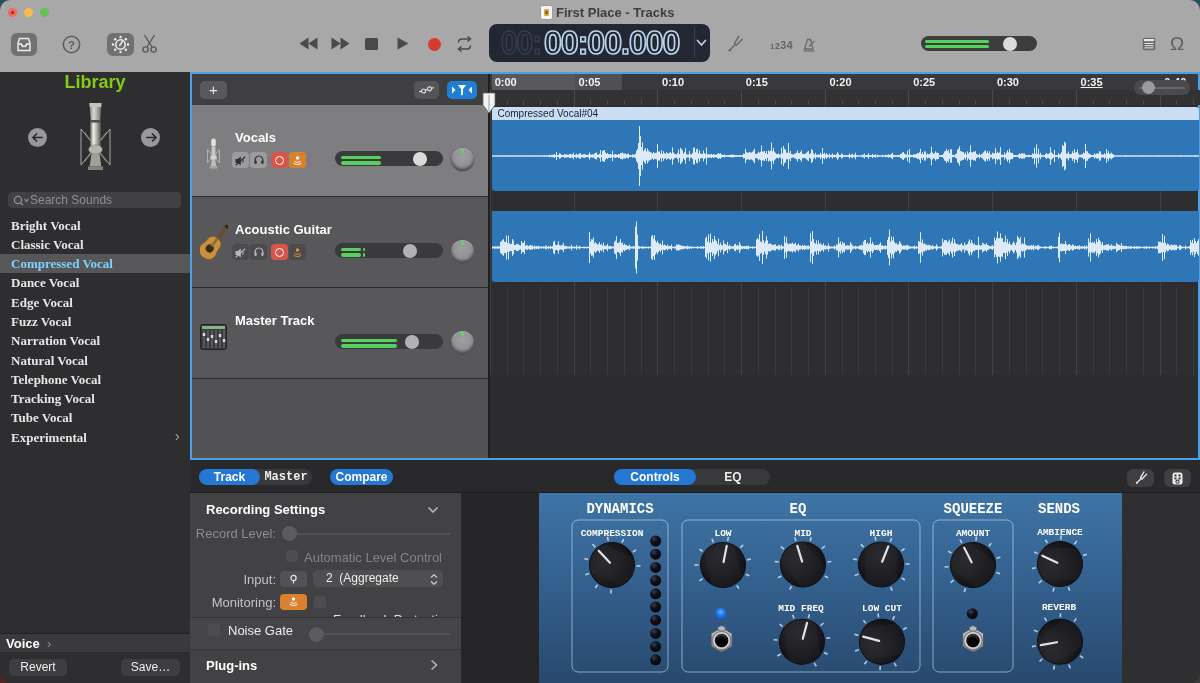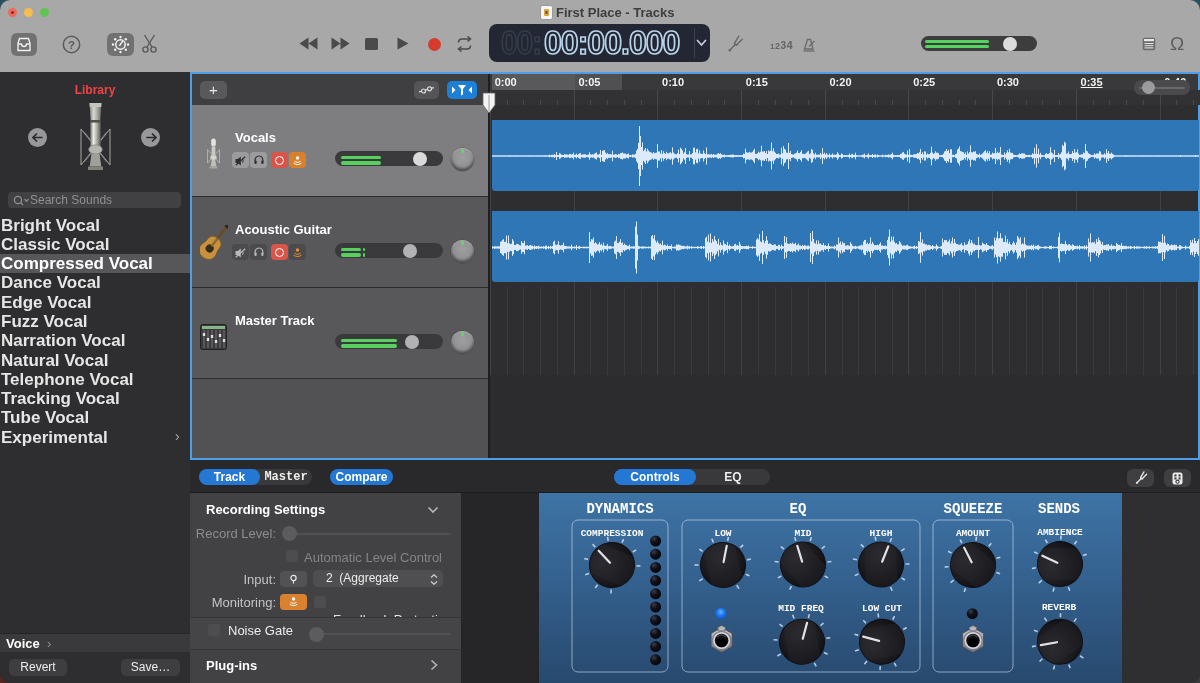--- a/index.html
+++ b/index.html
@@ -13,26 +13,26 @@
 .tl { position:absolute; top:8px; width:9px; height:9px; border-radius:50%; }
 #title { position:absolute; top:5px; left:556px; font-size:13px; font-weight:bold; color:#3e3e3e; }
 .tbtn { position:absolute; border-radius:6px; background:#717171; }
 
 #lcd { position:absolute; left:489px; top:24px; width:221px; height:38px; background:#222733; border-radius:8px; }
 #lcd .dim { position:absolute; left:12px; top:2px; font-size:33px; line-height:34px; font-weight:bold; color:transparent; -webkit-text-stroke:1.6px #353c4a; letter-spacing:-1px; transform:scaleX(0.9); transform-origin:left; }
 #lcd .lit { position:absolute; left:55px; top:2px; font-size:33px; line-height:34px; font-weight:bold; color:transparent; -webkit-text-stroke:1.7px #b9d3e9; letter-spacing:-1px; transform:scaleX(0.97); transform-origin:left; }
 #lcd .sep { position:absolute; right:15px; top:4px; width:1px; height:30px; background:#3a404d; }
 
 #lib { position:absolute; left:0; top:72px; width:190px; height:611px; background:#2e2e30; color:#e3e3e4; }
-#lib h1 { font-size:12px; font-weight:bold; color:#ef4444; text-align:center; padding-top:11px; }
+#lib h1 { font-size:18px; font-weight:bold; color:#84cc16; text-align:center; }
 .navc { position:absolute; width:19px; height:19px; border-radius:50%; background:#98989a; color:#28282a; text-align:center; font-size:14px; line-height:18px; font-weight:bold; }
 #search { position:absolute; left:8px; top:120px; width:173px; height:16px; background:#414143; border-radius:4px; color:#8f8f91; font-size:12px; line-height:16px; padding-left:22px; }
 #list { position:absolute; left:0; top:143.5px; width:190px; }
-#list div { height:19.3px; line-height:19.3px; padding-left:1px; font-size:17px; font-weight:bold; color:#e6e6e7; }
-#list div.sel { background:#57575a; color:#ffffff; }
+#list div { height:19.3px; line-height:19.3px; padding-left:11px; font-size:13px; font-weight:bold; color:#e6e6e7;font-family:Liberation Serif, serif; }
+#list div.sel { background:#57575a; color:#7dd3fc; }
 #voice { position:absolute; left:0; top:561px; width:190px; height:19px; background:#3a3a3c; border-top:1px solid #232325; line-height:19px; font-size:13px; font-weight:bold; color:#fff; padding-left:6px; }
 .libbtn { position:absolute; top:587px; height:17px; background:#3e3e40; border-radius:5px; color:#ececec; font-size:12px; text-align:center; line-height:17px; }
 
 #tracks { position:absolute; left:190px; top:72px; width:1010px; height:388px; background:#39393b; border:2px solid #4f9fe8; }
 #thdr { position:absolute; left:0; top:0; width:296px; height:31px; background:#3f3f41; }
 #rows { position:absolute; left:0; top:31px; width:296px; }
 .trow { position:relative; width:296px; height:91px; border-top:1px solid #2c2c2e; }
 .tname { position:absolute; left:43px; top:25px; font-size:13px; font-weight:bold; color:#fff; }
 .tbtns { position:absolute; left:40px; top:47px; }
 .tb { position:absolute; width:17px; height:16px; border-radius:4px; top:0; }
@@ -405,20 +405,21 @@
       </div>
       <div class="abs" style="left:644px;top:6px;width:56px;height:15px;background:#4a4a4d;border-radius:7px;"></div>
       <div class="abs" style="left:649px;top:12.5px;width:46px;height:2px;background:#68686b;border-radius:1px;"></div>
       <div class="abs" style="left:652px;top:7px;width:13px;height:13px;border-radius:50%;background:#9b9b9d;"></div>
     </div>
     <div id="lanes">
       <div class="abs" style="left:0;top:182px;width:708px;height:88px;background-image:repeating-linear-gradient(90deg,#393a3d 0px,#393a3d 1px,transparent 1px,transparent 16.74px);"></div>
       <div class="abs" style="left:0;top:0;width:708px;height:270px;background-image:repeating-linear-gradient(90deg,#404145 0px,#404145 1px,transparent 1px,transparent 83.7px);"></div>
       <div class="abs" style="left:0;top:270px;width:708px;height:83px;background:#2c2c2e;"></div>
       <div class="region" style="top:1.5px;height:84px;">
+        <div class="rhead">Compressed Vocal#04</div>
         <div class="rbody" style="height:71px;">
           <svg width="707" height="71" viewBox="0 0 707 71">
               <path d="M0.5 35.5V36.5M1.5 35.5V36.5M2.5 35.5V36.5M3.5 35.5V36.5M4.5 35.5V36.5M5.5 35.5V36.5M6.5 35.5V36.5M7.5 35.5V36.5M8.5 35.5V36.5M9.5 35.5V36.5M10.5 35.5V36.5M11.5 35.5V36.5M12.5 35.5V36.5M13.5 35.5V36.5M14.5 35.5V36.5M15.5 35.5V36.5M16.5 35.5V36.5M17.5 35.3V36.7M18.5 35.5V36.5M19.5 35.5V36.5M20.5 35.5V36.5M21.5 35.5V36.5M22.5 35.5V36.5M23.5 35.4V36.6M24.5 35.5V36.5M25.5 35.5V36.5M26.5 35.5V36.5M27.5 35.5V36.5M28.5 35.5V36.5M29.5 35.5V36.5M30.5 35.5V36.5M31.5 35.5V36.5M32.5 35.5V36.5M33.5 35.5V36.5M34.5 35.5V36.5M35.5 35.5V36.5M36.5 35.5V36.5M37.5 35.4V36.6M38.5 35.5V36.5M39.5 35.4V36.6M40.5 35.5V36.5M41.5 35.5V36.5M42.5 35.5V36.5M43.5 35.5V36.5M44.5 35.5V36.5M45.5 35.5V36.5M46.5 35.5V36.5M47.5 35.5V36.5M48.5 35.5V36.5M49.5 35.4V36.6M50.5 35.5V36.5M51.5 35.5V36.5M52.5 35.3V36.7M53.5 35.4V36.6M54.5 35.4V36.6M55.5 35.5V36.5M56.5 35.3V36.7M57.5 34.7V37.3M58.5 35.3V36.7M59.5 34.9V37.1M60.5 34.8V37.2M61.5 34.8V37.2M62.5 34.1V37.9M63.5 35.2V36.8M64.5 32.0V40.0M65.5 35.0V37.0M66.5 35.1V36.9M67.5 33.1V38.9M68.5 33.7V38.3M69.5 34.6V37.4M70.5 35.0V37.0M71.5 35.0V37.0M72.5 34.1V37.9M73.5 34.4V37.6M74.5 34.4V37.6M75.5 34.6V37.4M76.5 34.8V37.2M77.5 33.9V38.1M78.5 34.0V38.0M79.5 34.5V37.5M80.5 34.2V37.8M81.5 32.7V39.3M82.5 35.0V37.0M83.5 34.6V37.4M84.5 33.6V38.4M85.5 34.9V37.1M86.5 34.2V37.8M87.5 33.4V38.6M88.5 33.1V38.9M89.5 34.8V37.2M90.5 34.5V37.5M91.5 34.3V37.7M92.5 34.1V37.9M93.5 34.4V37.6M94.5 34.9V37.1M95.5 34.8V37.2M96.5 34.5V37.5M97.5 32.3V39.7M98.5 34.3V37.7M99.5 34.6V37.4M100.5 34.2V37.8M101.5 34.6V37.4M102.5 33.6V38.4M103.5 32.9V39.1M104.5 32.5V39.5M105.5 34.6V37.4M106.5 34.6V37.4M107.5 33.8V38.2M108.5 30.0V42.0M109.5 34.8V37.2M110.5 30.8V41.2M111.5 30.5V41.5M112.5 30.0V42.0M113.5 32.5V39.5M114.5 33.9V38.1M115.5 32.9V39.1M116.5 34.1V37.9M117.5 34.2V37.8M118.5 34.0V38.0M119.5 34.5V37.5M120.5 30.7V41.3M121.5 34.7V37.3M122.5 34.5V37.5M123.5 34.0V38.0M124.5 34.4V37.6M125.5 34.9V37.1M126.5 33.8V38.2M127.5 34.3V37.7M128.5 33.1V38.9M129.5 33.0V39.0M130.5 32.4V39.6M131.5 33.5V38.5M132.5 33.5V38.5M133.5 33.5V38.5M134.5 34.4V37.6M135.5 33.9V38.1M136.5 33.5V38.5M137.5 35.2V36.8M138.5 34.9V37.1M139.5 35.5V36.5M140.5 34.4V37.6M141.5 34.6V37.4M142.5 34.6V37.4M143.5 33.8V38.2M144.5 30.7V41.3M145.5 28.9V43.1M146.5 23.0V49.0M147.5 6.0V66.0M148.5 16.0V56.0M149.5 27.0V45.0M150.5 22.3V49.7M151.5 31.1V40.9M152.5 29.6V42.4M153.5 28.0V44.0M154.5 31.5V40.5M155.5 28.7V43.3M156.5 30.5V41.5M157.5 31.7V40.3M158.5 32.2V39.8M159.5 32.6V39.4M160.5 33.5V38.5M161.5 32.0V40.0M162.5 33.2V38.8M163.5 32.8V39.2M164.5 32.6V39.4M165.5 24.1V47.9M166.5 31.4V40.6M167.5 31.5V40.5M168.5 33.6V38.4M169.5 30.1V41.9M170.5 33.8V38.2M171.5 31.2V40.8M172.5 33.1V38.9M173.5 33.9V38.1M174.5 31.8V40.2M175.5 33.2V38.8M176.5 33.4V38.6M177.5 32.7V39.3M178.5 32.1V39.9M179.5 33.4V38.6M180.5 27.3V44.7M181.5 32.5V39.5M182.5 33.7V38.3M183.5 34.2V37.8M184.5 34.3V37.7M185.5 33.1V38.9M186.5 29.6V42.4M187.5 34.1V37.9M188.5 27.7V44.3M189.5 28.8V43.2M190.5 30.5V41.5M191.5 33.6V38.4M192.5 32.2V39.8M193.5 28.1V43.9M194.5 34.1V37.9M195.5 34.6V37.4M196.5 34.5V37.5M197.5 31.1V40.9M198.5 34.3V37.7M199.5 34.3V37.7M200.5 33.0V39.0M201.5 27.7V44.3M202.5 27.6V44.4M203.5 32.3V39.7M204.5 29.2V42.8M205.5 28.7V43.3M206.5 33.4V38.6M207.5 30.2V41.8M208.5 33.5V38.5M209.5 33.7V38.3M210.5 34.0V38.0M211.5 30.5V41.5M212.5 33.1V38.9M213.5 34.2V37.8M214.5 27.5V44.5M215.5 34.3V37.7M216.5 34.2V37.8M217.5 34.4V37.6M218.5 34.4V37.6M219.5 33.9V38.1M220.5 34.8V37.2M221.5 34.0V38.0M222.5 34.6V37.4M223.5 34.7V37.3M224.5 34.6V37.4M225.5 33.7V38.3M226.5 33.1V38.9M227.5 33.9V38.1M228.5 33.2V38.8M229.5 34.3V37.7M230.5 34.8V37.2M231.5 34.9V37.1M232.5 34.5V37.5M233.5 35.3V36.7M234.5 35.2V36.8M235.5 35.2V36.8M236.5 35.1V36.9M237.5 35.0V37.0M238.5 34.7V37.3M239.5 34.8V37.2M240.5 34.5V37.5M241.5 34.6V37.4M242.5 35.1V36.9M243.5 35.2V36.8M244.5 35.1V36.9M245.5 35.2V36.8M246.5 35.3V36.7M247.5 35.1V36.9M248.5 35.2V36.8M249.5 35.3V36.7M250.5 35.0V37.0M251.5 33.6V38.4M252.5 33.9V38.1M253.5 28.7V43.3M254.5 32.1V39.9M255.5 32.7V39.3M256.5 32.6V39.4M257.5 31.9V40.1M258.5 32.6V39.4M259.5 32.5V39.5M260.5 31.8V40.2M261.5 30.4V41.6M262.5 28.8V43.2M263.5 33.9V38.1M264.5 33.8V38.2M265.5 33.4V38.6M266.5 31.7V40.3M267.5 32.7V39.3M268.5 31.7V40.3M269.5 25.7V46.3M270.5 31.6V40.4M271.5 31.5V40.5M272.5 31.0V41.0M273.5 33.1V38.9M274.5 31.0V41.0M275.5 34.0V38.0M276.5 30.4V41.6M277.5 31.3V40.7M278.5 30.7V41.3M279.5 22.6V49.4M280.5 31.2V40.8M281.5 28.1V43.9M282.5 31.6V40.4M283.5 32.8V39.2M284.5 34.0V38.0M285.5 34.0V38.0M286.5 33.4V38.6M287.5 34.5V37.5M288.5 34.4V37.6M289.5 27.7V44.3M290.5 33.2V38.8M291.5 26.0V46.0M292.5 28.8V43.2M293.5 29.6V42.4M294.5 32.6V39.4M295.5 32.8V39.2M296.5 22.9V49.1M297.5 32.8V39.2M298.5 30.9V41.1M299.5 34.0V38.0M300.5 34.4V37.6M301.5 34.5V37.5M302.5 33.7V38.3M303.5 33.4V38.6M304.5 32.7V39.3M305.5 30.5V41.5M306.5 33.0V39.0M307.5 33.1V38.9M308.5 31.9V40.1M309.5 30.3V41.7M310.5 33.8V38.2M311.5 33.8V38.2M312.5 34.1V37.9M313.5 33.6V38.4M314.5 32.7V39.3M315.5 31.6V40.4M316.5 30.8V41.2M317.5 34.2V37.8M318.5 33.2V38.8M319.5 29.1V42.9M320.5 29.9V42.1M321.5 33.3V38.7M322.5 34.5V37.5M323.5 32.7V39.3M324.5 34.7V37.3M325.5 34.7V37.3M326.5 34.5V37.5M327.5 34.7V37.3M328.5 32.9V39.1M329.5 34.5V37.5M330.5 28.1V43.9M331.5 33.9V38.1M332.5 32.7V39.3M333.5 34.6V37.4M334.5 33.1V38.9M335.5 34.5V37.5M336.5 35.2V36.8M337.5 33.5V38.5M338.5 35.2V36.8M339.5 34.7V37.3M340.5 33.4V38.6M341.5 34.9V37.1M342.5 34.6V37.4M343.5 34.9V37.1M344.5 34.3V37.7M345.5 32.1V39.9M346.5 33.6V38.4M347.5 35.1V36.9M348.5 35.2V36.8M349.5 33.5V38.5M350.5 34.0V38.0M351.5 35.4V36.6M352.5 35.1V36.9M353.5 35.1V36.9M354.5 35.2V36.8M355.5 35.3V36.7M356.5 35.0V37.0M357.5 33.5V38.5M358.5 35.1V36.9M359.5 34.4V37.6M360.5 33.8V38.2M361.5 35.0V37.0M362.5 34.8V37.2M363.5 32.7V39.3M364.5 35.2V36.8M365.5 35.5V36.5M366.5 35.5V36.5M367.5 35.5V36.5M368.5 35.4V36.6M369.5 35.4V36.6M370.5 34.7V37.3M371.5 34.6V37.4M372.5 33.6V38.4M373.5 35.4V36.6M374.5 35.2V36.8M375.5 34.7V37.3M376.5 33.4V38.6M377.5 35.2V36.8M378.5 35.2V36.8M379.5 35.2V36.8M380.5 34.0V38.0M381.5 35.2V36.8M382.5 34.7V37.3M383.5 34.4V37.6M384.5 35.5V36.5M385.5 34.6V37.4M386.5 35.1V36.9M387.5 35.5V36.5M388.5 35.5V36.5M389.5 35.5V36.5M390.5 34.7V37.3M391.5 35.5V36.5M392.5 35.4V36.6M393.5 34.7V37.3M394.5 35.2V36.8M395.5 34.9V37.1M396.5 34.4V37.6M397.5 34.8V37.2M398.5 34.6V37.4M399.5 33.9V38.1M400.5 32.7V39.3M401.5 34.8V37.2M402.5 35.2V36.8M403.5 35.1V36.9M404.5 35.3V36.7M405.5 35.0V37.0M406.5 35.0V37.0M407.5 35.1V36.9M408.5 33.9V38.1M409.5 33.6V38.4M410.5 32.5V39.5M411.5 31.9V40.1M412.5 33.7V38.3M413.5 34.4V37.6M414.5 34.5V37.5M415.5 30.6V41.4M416.5 34.9V37.1M417.5 29.0V43.0M418.5 34.7V37.3M419.5 34.9V37.1M420.5 35.2V36.8M421.5 34.4V37.6M422.5 34.2V37.8M423.5 34.3V37.7M424.5 33.9V38.1M425.5 33.0V39.0M426.5 33.3V38.7M427.5 32.2V39.8M428.5 28.8V43.2M429.5 34.0V38.0M430.5 32.2V39.8M431.5 34.5V37.5M432.5 31.4V40.6M433.5 31.5V40.5M434.5 34.7V37.3M435.5 33.5V38.5M436.5 34.3V37.7M437.5 34.1V37.9M438.5 32.8V39.2M439.5 26.7V45.3M440.5 32.5V39.5M441.5 33.8V38.2M442.5 33.2V38.8M443.5 31.3V40.7M444.5 32.7V39.3M445.5 32.7V39.3M446.5 33.1V38.9M447.5 35.2V36.8M448.5 35.3V36.7M449.5 34.9V37.1M450.5 34.8V37.2M451.5 33.6V38.4M452.5 31.5V40.5M453.5 31.0V41.0M454.5 28.9V43.1M455.5 31.1V40.9M456.5 29.9V42.1M457.5 33.1V38.9M458.5 29.2V42.8M459.5 29.3V42.7M460.5 34.8V37.2M461.5 34.7V37.3M462.5 35.3V36.7M463.5 34.2V37.8M464.5 33.5V38.5M465.5 29.6V42.4M466.5 28.5V43.5M467.5 26.4V45.6M468.5 31.1V40.9M469.5 31.4V40.6M470.5 31.9V40.1M471.5 32.2V39.8M472.5 33.8V38.2M473.5 32.4V39.6M474.5 34.8V37.2M475.5 31.3V40.7M476.5 33.6V38.4M477.5 32.1V39.9M478.5 25.3V46.7M479.5 32.2V39.8M480.5 32.4V39.6M481.5 31.5V40.5M482.5 31.8V40.2M483.5 31.1V40.9M484.5 33.9V38.1M485.5 34.4V37.6M486.5 34.8V37.2M487.5 33.4V38.6M488.5 34.9V37.1M489.5 34.2V37.8M490.5 33.5V38.5M491.5 32.3V39.7M492.5 31.2V40.8M493.5 30.2V41.8M494.5 32.8V39.2M495.5 31.1V40.9M496.5 33.3V38.7M497.5 31.2V40.8M498.5 34.6V37.4M499.5 34.5V37.5M500.5 32.6V39.4M501.5 33.4V38.6M502.5 33.2V38.8M503.5 28.0V44.0M504.5 33.2V38.8M505.5 31.7V40.3M506.5 33.0V39.0M507.5 32.4V39.6M508.5 27.0V45.0M509.5 34.6V37.4M510.5 34.7V37.3M511.5 35.0V37.0M512.5 32.4V39.6M513.5 34.4V37.6M514.5 32.6V39.4M515.5 30.3V41.7M516.5 32.3V39.7M517.5 28.8V43.2M518.5 32.5V39.5M519.5 32.9V39.1M520.5 32.9V39.1M521.5 34.6V37.4M522.5 35.0V37.0M523.5 35.0V37.0M524.5 35.3V36.7M525.5 35.1V36.9M526.5 34.4V37.6M527.5 33.4V38.6M528.5 34.0V38.0M529.5 33.4V38.6M530.5 33.2V38.8M531.5 33.5V38.5M532.5 33.5V38.5M533.5 34.6V37.4M534.5 35.0V37.0M535.5 35.2V36.8M536.5 34.9V37.1M537.5 34.7V37.3M538.5 35.4V36.6M539.5 34.9V37.1M540.5 33.3V38.7M541.5 34.1V37.9M542.5 27.8V44.2M543.5 33.8V38.2M544.5 24.3V47.7M545.5 33.9V38.1M546.5 28.7V43.3M547.5 34.6V37.4M548.5 32.8V39.2M549.5 34.9V37.1M550.5 35.1V36.9M551.5 35.4V36.6M552.5 35.3V36.7M553.5 33.8V38.2M554.5 33.1V38.9M555.5 34.1V37.9M556.5 33.9V38.1M557.5 33.0V39.0M558.5 27.2V44.8M559.5 32.4V39.6M560.5 33.4V38.6M561.5 34.4V37.6M562.5 29.8V42.2M563.5 35.2V36.8M564.5 35.1V36.9M565.5 35.2V36.8M566.5 33.0V39.0M567.5 34.7V37.3M568.5 33.8V38.2M569.5 32.2V39.8M570.5 24.8V47.2M571.5 26.0V46.0M572.5 21.7V50.3M573.5 22.7V49.3M574.5 33.7V38.3M575.5 33.3V38.7M576.5 31.5V40.5M577.5 34.1V37.9M578.5 34.1V37.9M579.5 33.8V38.2M580.5 31.1V40.9M581.5 33.0V39.0M582.5 29.1V42.9M583.5 32.6V39.4M584.5 32.1V39.9M585.5 29.5V42.5M586.5 33.5V38.5M587.5 34.9V37.1M588.5 34.7V37.3M589.5 34.3V37.7M590.5 34.2V37.8M591.5 32.4V39.6M592.5 33.2V38.8M593.5 24.0V48.0M594.5 30.8V41.2M595.5 31.4V40.6M596.5 33.2V38.8M597.5 33.9V38.1M598.5 34.4V37.6M599.5 35.0V37.0M600.5 35.2V36.8M601.5 34.8V37.2M602.5 33.3V38.7M603.5 34.4V37.6M604.5 33.6V38.4M605.5 33.3V38.7M606.5 33.6V38.4M607.5 31.1V40.9M608.5 31.6V40.4M609.5 34.4V37.6M610.5 34.5V37.5M611.5 34.6V37.4M612.5 33.2V38.8M613.5 34.5V37.5M614.5 29.2V42.8M615.5 33.2V38.8M616.5 31.0V41.0M617.5 33.7V38.3M618.5 33.7V38.3M619.5 32.6V39.4M620.5 33.8V38.2M621.5 34.5V37.5M622.5 35.3V36.7M623.5 35.5V36.5M624.5 35.5V36.5M625.5 35.5V36.5M626.5 35.5V36.5M627.5 35.5V36.5M628.5 35.5V36.5M629.5 35.5V36.5M630.5 35.5V36.5M631.5 35.5V36.5M632.5 35.5V36.5M633.5 35.1V36.9M634.5 35.5V36.5M635.5 35.4V36.6M636.5 35.5V36.5M637.5 35.4V36.6M638.5 35.5V36.5M639.5 35.5V36.5M640.5 35.4V36.6M641.5 35.5V36.5M642.5 35.5V36.5M643.5 35.5V36.5M644.5 35.5V36.5M645.5 35.5V36.5M646.5 35.5V36.5M647.5 35.4V36.6M648.5 35.5V36.5M649.5 35.5V36.5M650.5 35.3V36.7M651.5 35.5V36.5M652.5 35.5V36.5M653.5 35.5V36.5M654.5 35.5V36.5M655.5 35.5V36.5M656.5 35.5V36.5M657.5 35.5V36.5M658.5 35.4V36.6M659.5 35.5V36.5M660.5 35.5V36.5M661.5 35.5V36.5M662.5 35.5V36.5M663.5 35.5V36.5M664.5 35.5V36.5M665.5 35.5V36.5M666.5 35.3V36.7M667.5 35.5V36.5M668.5 35.5V36.5M669.5 35.5V36.5M670.5 35.5V36.5M671.5 35.5V36.5M672.5 35.5V36.5M673.5 35.5V36.5M674.5 35.5V36.5M675.5 35.5V36.5M676.5 35.5V36.5M677.5 35.5V36.5M678.5 35.5V36.5M679.5 35.5V36.5M680.5 35.5V36.5M681.5 35.5V36.5M682.5 35.5V36.5M683.5 35.5V36.5M684.5 35.5V36.5M685.5 35.5V36.5M686.5 35.5V36.5M687.5 35.5V36.5M688.5 35.1V36.9M689.5 35.5V36.5M690.5 35.5V36.5M691.5 35.5V36.5M692.5 35.5V36.5M693.5 35.5V36.5M694.5 35.5V36.5M695.5 35.5V36.5M696.5 35.5V36.5M697.5 35.5V36.5M698.5 35.5V36.5M699.5 35.5V36.5M700.5 35.5V36.5M701.5 35.5V36.5M702.5 35.5V36.5M703.5 35.0V37.0M704.5 35.5V36.5M705.5 35.5V36.5M706.5 35.5V36.5M707.5 35.5V36.5M708.5 35.5V36.5" stroke="#ddeafa" stroke-width="1" fill="none"></path>
               <line x1="0" y1="36" x2="707" y2="36" stroke="#ddeafa" stroke-width="1" opacity="0.8"></line>
             </svg>
         </div>
       </div>
       <div class="region" style="top:92.5px;height:84px;">
         <div class="rbody" style="height:71px;">
           <svg width="707" height="71" viewBox="0 0 707 71">

